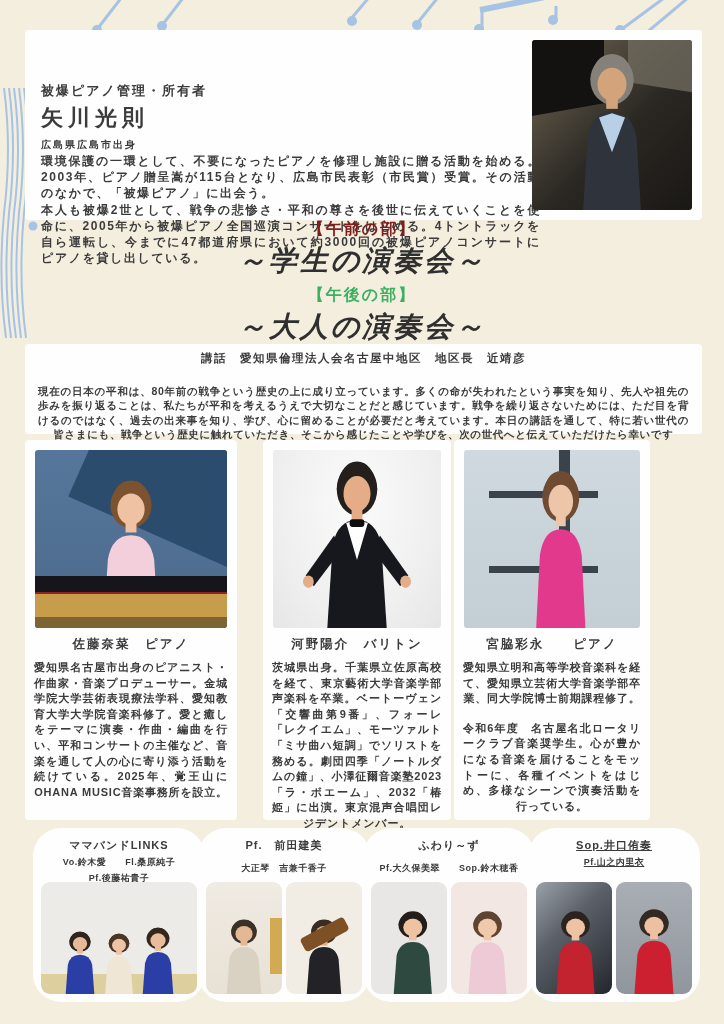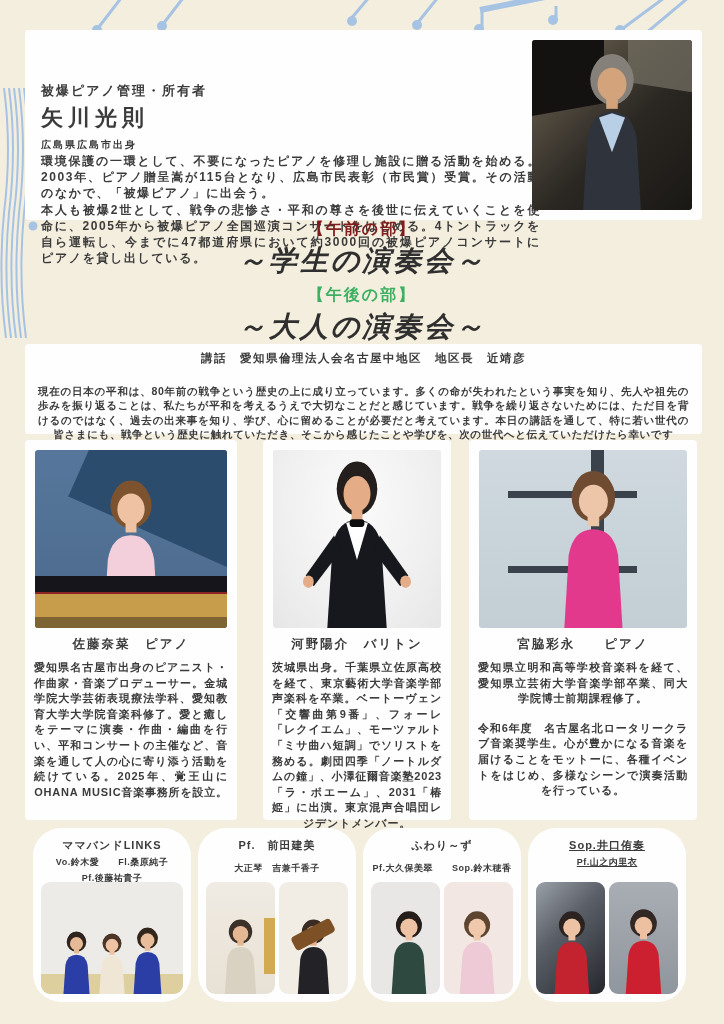--- a/index.html
+++ b/index.html
@@ -56,21 +56,21 @@
   .lecture-body{margin:18px 13px 0; font-size:10.5px; letter-spacing:0.6px; line-height:1.38;
      text-align:justify; text-align-last:center;}
   
   .perf-card{top:440px; height:380px;}
   .perf-photo{left:10px; top:10px; right:10px; height:178px;}
   .perf-name{margin-top:196px; text-align:center; font-size:12.5px; letter-spacing:2px;}
   .perf-bio{margin:7px 9px 0; font-size:11px; letter-spacing:0.8px; line-height:1.42;
      text-align:justify; text-align-last:center;}
   .perf-bio + .perf-bio{margin-top:14px;}
   
-  .group-card{top:828px; width:158px; height:174px; border-radius:28px;}
+  .group-card{top:828px; width:172px; height:174px; border-radius:28px;}
   .group-l1{margin-top:10px; text-align:center; font-size:11px; letter-spacing:1px;}
   .group-l2{margin-top:3px; text-align:center; font-size:9px; letter-spacing:0.5px;}
   .group-photos{position:absolute; left:8px; right:8px; bottom:8px; height:112px; display:flex; gap:4px; justify-content:center;}
   .group-photos .photo{position:relative; border-radius:9px; flex:1;}
 </style>
 </head>
 <body>
 
 <div class="page">
 
@@ -165,24 +165,24 @@
             <path d="M50 50 L42 52 L50 76 L58 52 Z" fill="#ffffff"></path>
             <rect x="44.5" y="49.5" width="11" height="5" rx="2.2" fill="#0d0d0d"></rect>
             <path d="M33 60 L12 86 L18 93 L38 70 Z" fill="#17181d"></path>
             <circle cx="14" cy="90" r="4" fill="#e5ad87"></circle>
             <path d="M67 60 L88 86 L82 93 L62 70 Z" fill="#17181d"></path>
             <circle cx="86" cy="90" r="4" fill="#e5ad87"></circle>
           </g>
         </svg>
       </div>
     <div class="perf-name">河野陽介　バリトン</div>
-    <div class="perf-bio">茨城県出身。千葉県立佐原高校を経て、東京藝術大学音楽学部声楽科を卒業。ベートーヴェン「交響曲第9番」、フォーレ「レクイエム」、モーツァルト「ミサ曲ハ短調」でソリストを務める。劇団四季「ノートルダムの鐘」、小澤征爾音楽塾2023「ラ・ボエーム」、2031「椿姫」に出演。東京混声合唱団レジデントメンバー。</div>
-  </div>
-
-  <div class="card perf-card" style="left:469px; width:228px;">
+    <div class="perf-bio">茨城県出身。千葉県立佐原高校を経て、東京藝術大学音楽学部声楽科を卒業。ベートーヴェン「交響曲第9番」、フォーレ「レクイエム」、モーツァルト「ミサ曲ハ短調」でソリストを務める。劇団四季「ノートルダムの鐘」、小澤征爾音楽塾2023「ラ・ボエーム」、2032「椿姫」に出演。東京混声合唱団レジデントメンバー。</div>
+  </div>
+
+  <div class="card perf-card" style="left:454px; width:196px;">
     <div class="photo perf-photo ph-miya">
         <svg viewBox="0 0 140.22471910112358 120" width="100%" height="100%" preserveAspectRatio="none">
           <g transform="translate(77.12359550561797 2.400000000000002) scale(0.98) translate(-50 0)">
             <ellipse cx="50" cy="30" rx="15" ry="17" fill="#6f4b31"></ellipse>
             <ellipse cx="50" cy="33" rx="10" ry="11.5" fill="#edc5a9"></ellipse>
             <path d="M35 30 Q38 12 50 12 Q62 12 65 30 Q58 20 50 21 Q42 20 35 30 Z" fill="#6f4b31"></path>
             <rect x="46" y="42" width="8" height="8" fill="#edc5a9"></rect>
             <path d="M30 120 L33 70 Q36 52 50 52 Q64 52 67 70 L70 120 Z" fill="#e2398d"></path>
           </g>
         </svg>

